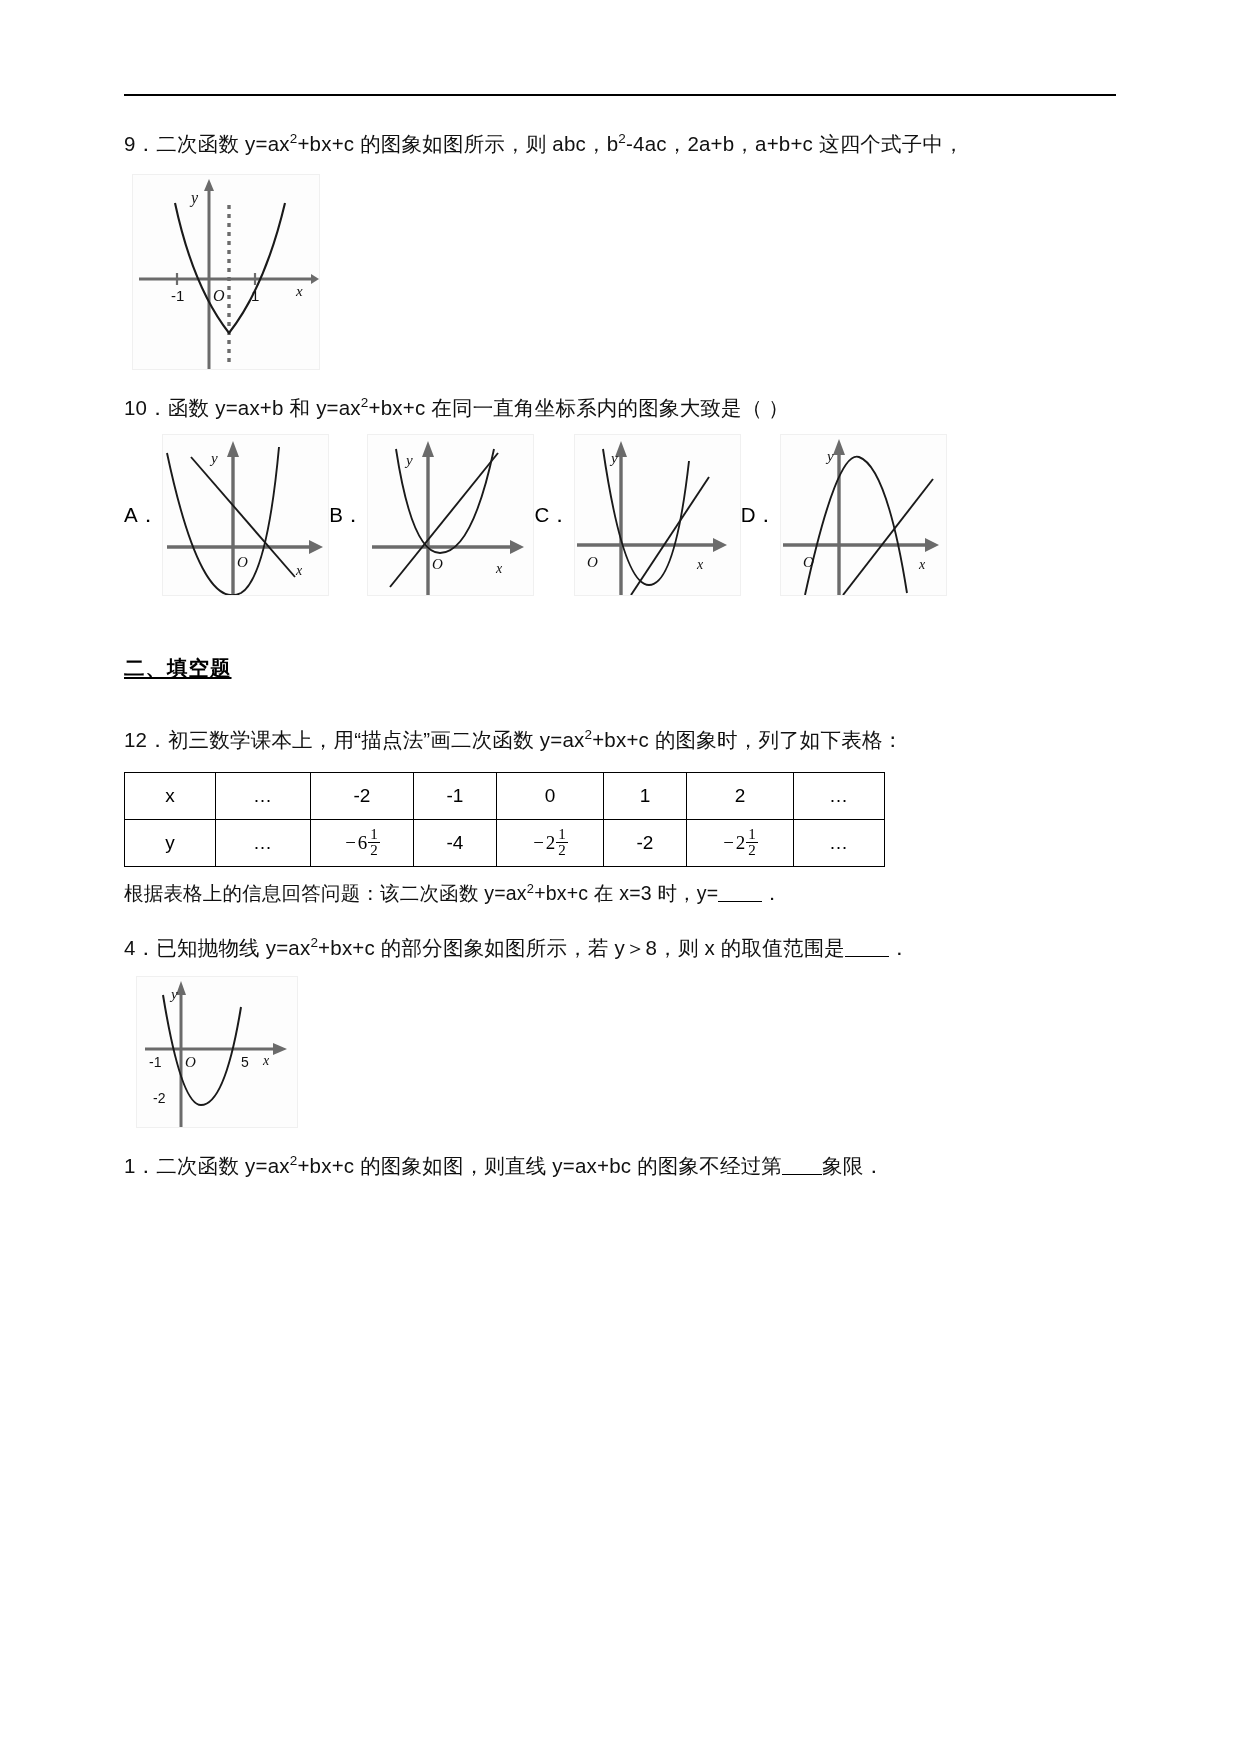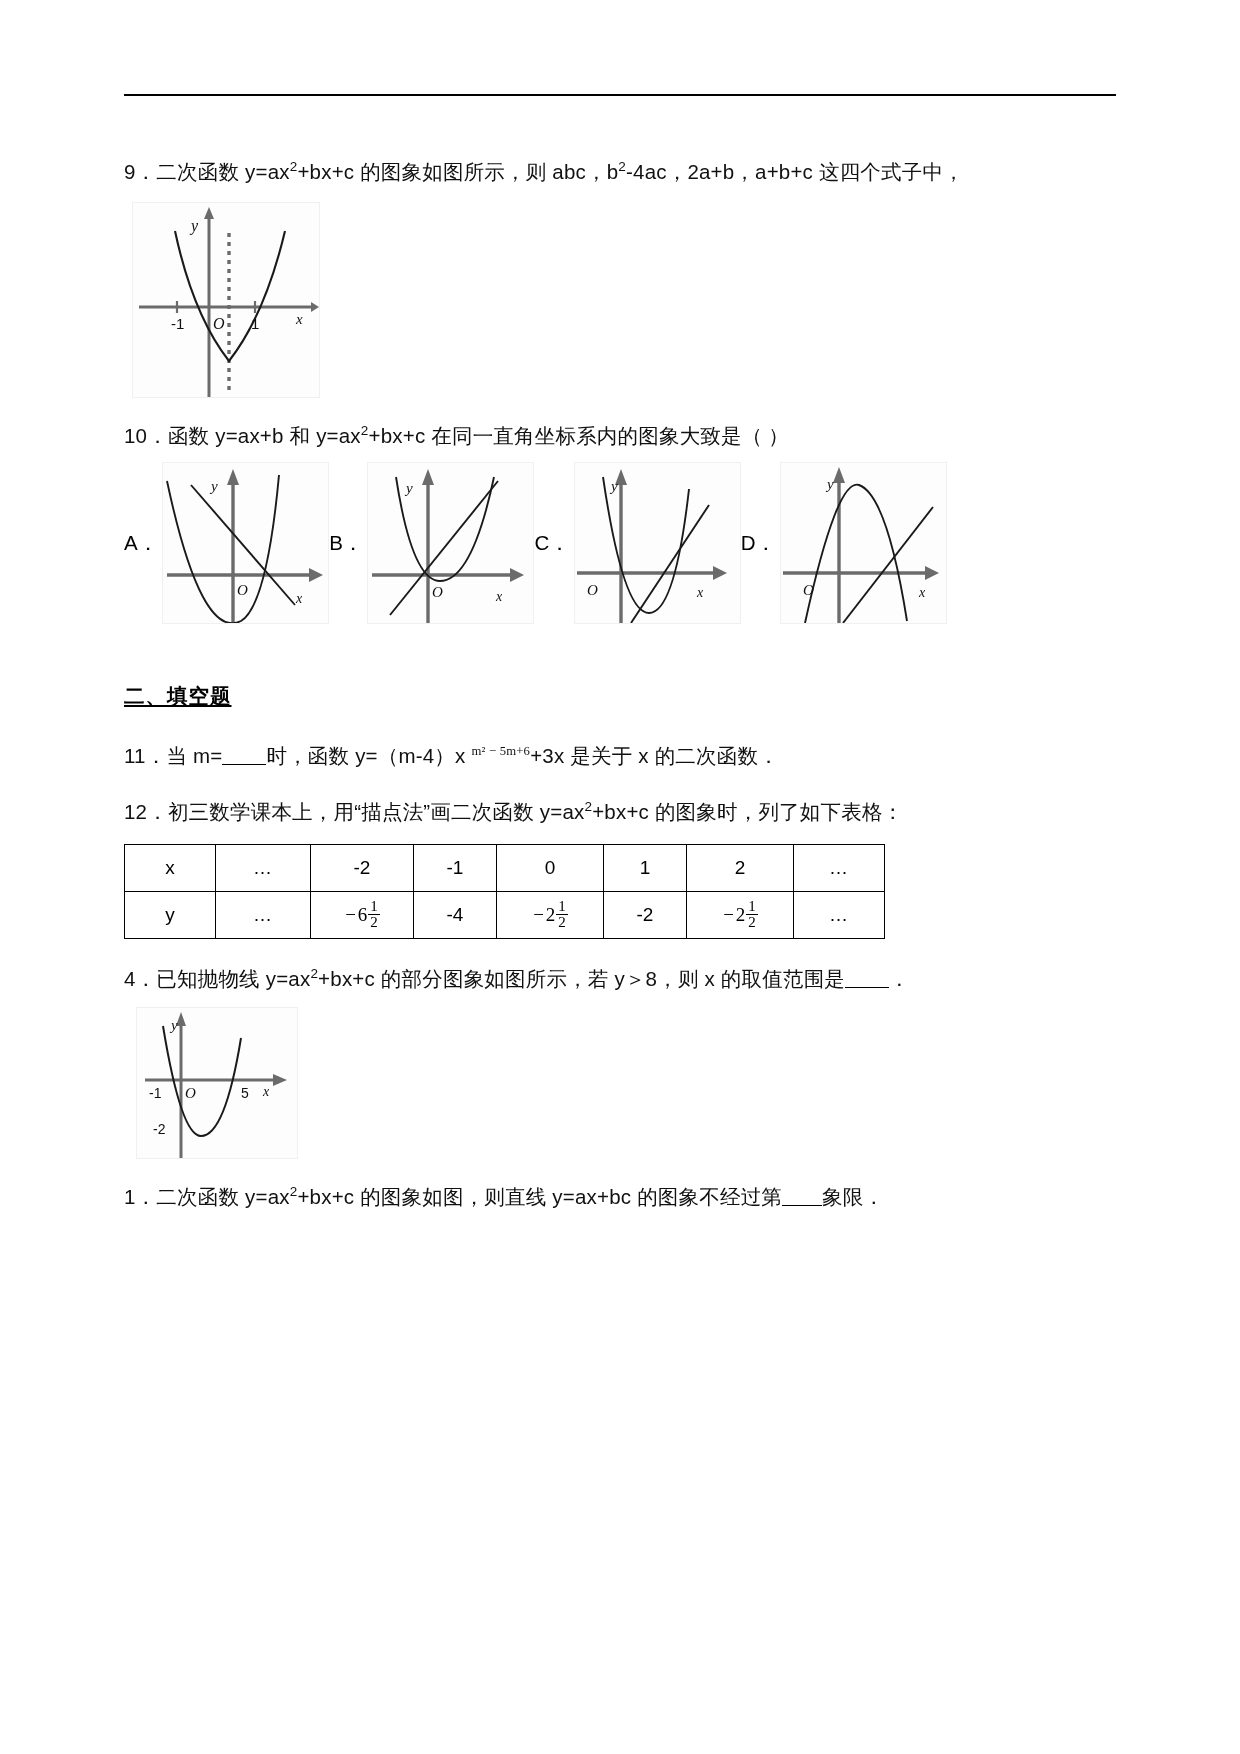--- a/index.html
+++ b/index.html
@@ -8,21 +8,21 @@
     font-family:"Liberation Sans","DejaVu Sans",sans-serif;
     color:#000;
     position:relative;
     overflow:hidden;
   }
   .page{position:relative;width:1240px;height:1754px;padding:0;}
   .topline{
     position:absolute;left:124px;top:94px;width:992px;height:0;
     border-top:2px solid #000;
   }
-  .content{position:absolute;left:124px;top:152px;width:1000px;}
+  .content{position:absolute;left:124px;top:124px;width:1000px;}
   .qline{
     font-size:20.5px;line-height:1.95;letter-spacing:.2px;
     color:#111;white-space:normal;
   }
   .qblock{margin-bottom:4px;}
   sup{font-size:.66em;vertical-align:super;line-height:0;}
   .blank{
     display:inline-block;border-bottom:1.6px solid #000;
     min-width:44px;height:1em;vertical-align:-2px;
   }
@@ -192,25 +192,20 @@
 
       </div>
     </div>
 
     <div class="spacer-lg"></div>
 
     <div class="sec-head">二、填空题</div>
 
     <div class="spacer-md"></div>
 
-    <div class="qblock">
-      <div class="qline">
-        <span>11．</span><span>当 m=</span><span class="blank"></span><span>时，函数 y=（m-4）x</span>&nbsp;<span class="expo">m² − 5m+6</span><span>+3x 是关于 x 的二次函数．</span>
-      </div>
-    </div>
 
     <div class="spacer-sm"></div>
 
     <div class="qblock">
       <div class="qline">
         <span>12．</span><span>初三数学课本上，用“描点法”画二次函数 y=ax</span><sup>2</sup><span>+bx+c 的图象时，列了如下表格：</span>
       </div>
 
       <table class="vt">
         <tbody>
@@ -251,20 +246,23 @@
                   <span class="frac">
                     <span class="num">1</span>
                     <span class="den">2</span>
                   </span>
                 </span></td>
           <td class="c7 dots"><span>…</span></td>
         </tr>
       </tbody>
         </table>
 
+      <div class="qline sub-line">
+        <span>根据表格上的信息回答问题：该二次函数 y=ax</span><sup>2</sup><span>+bx+c 在 x=3 时，y=</span><span class="blank"></span><span>．</span>
+      </div>
     </div>
 
     <div class="spacer-sm"></div>
 
     <div class="qblock">
       <div class="qline">
         <span>4．</span><span>已知抛物线 y=ax</span><sup>2</sup><span>+bx+c 的部分图象如图所示，若 y＞8，则 x 的取值范围是</span><span class="blank"></span><span>．</span>
       </div>
 
       <div class="graphbox g13">

